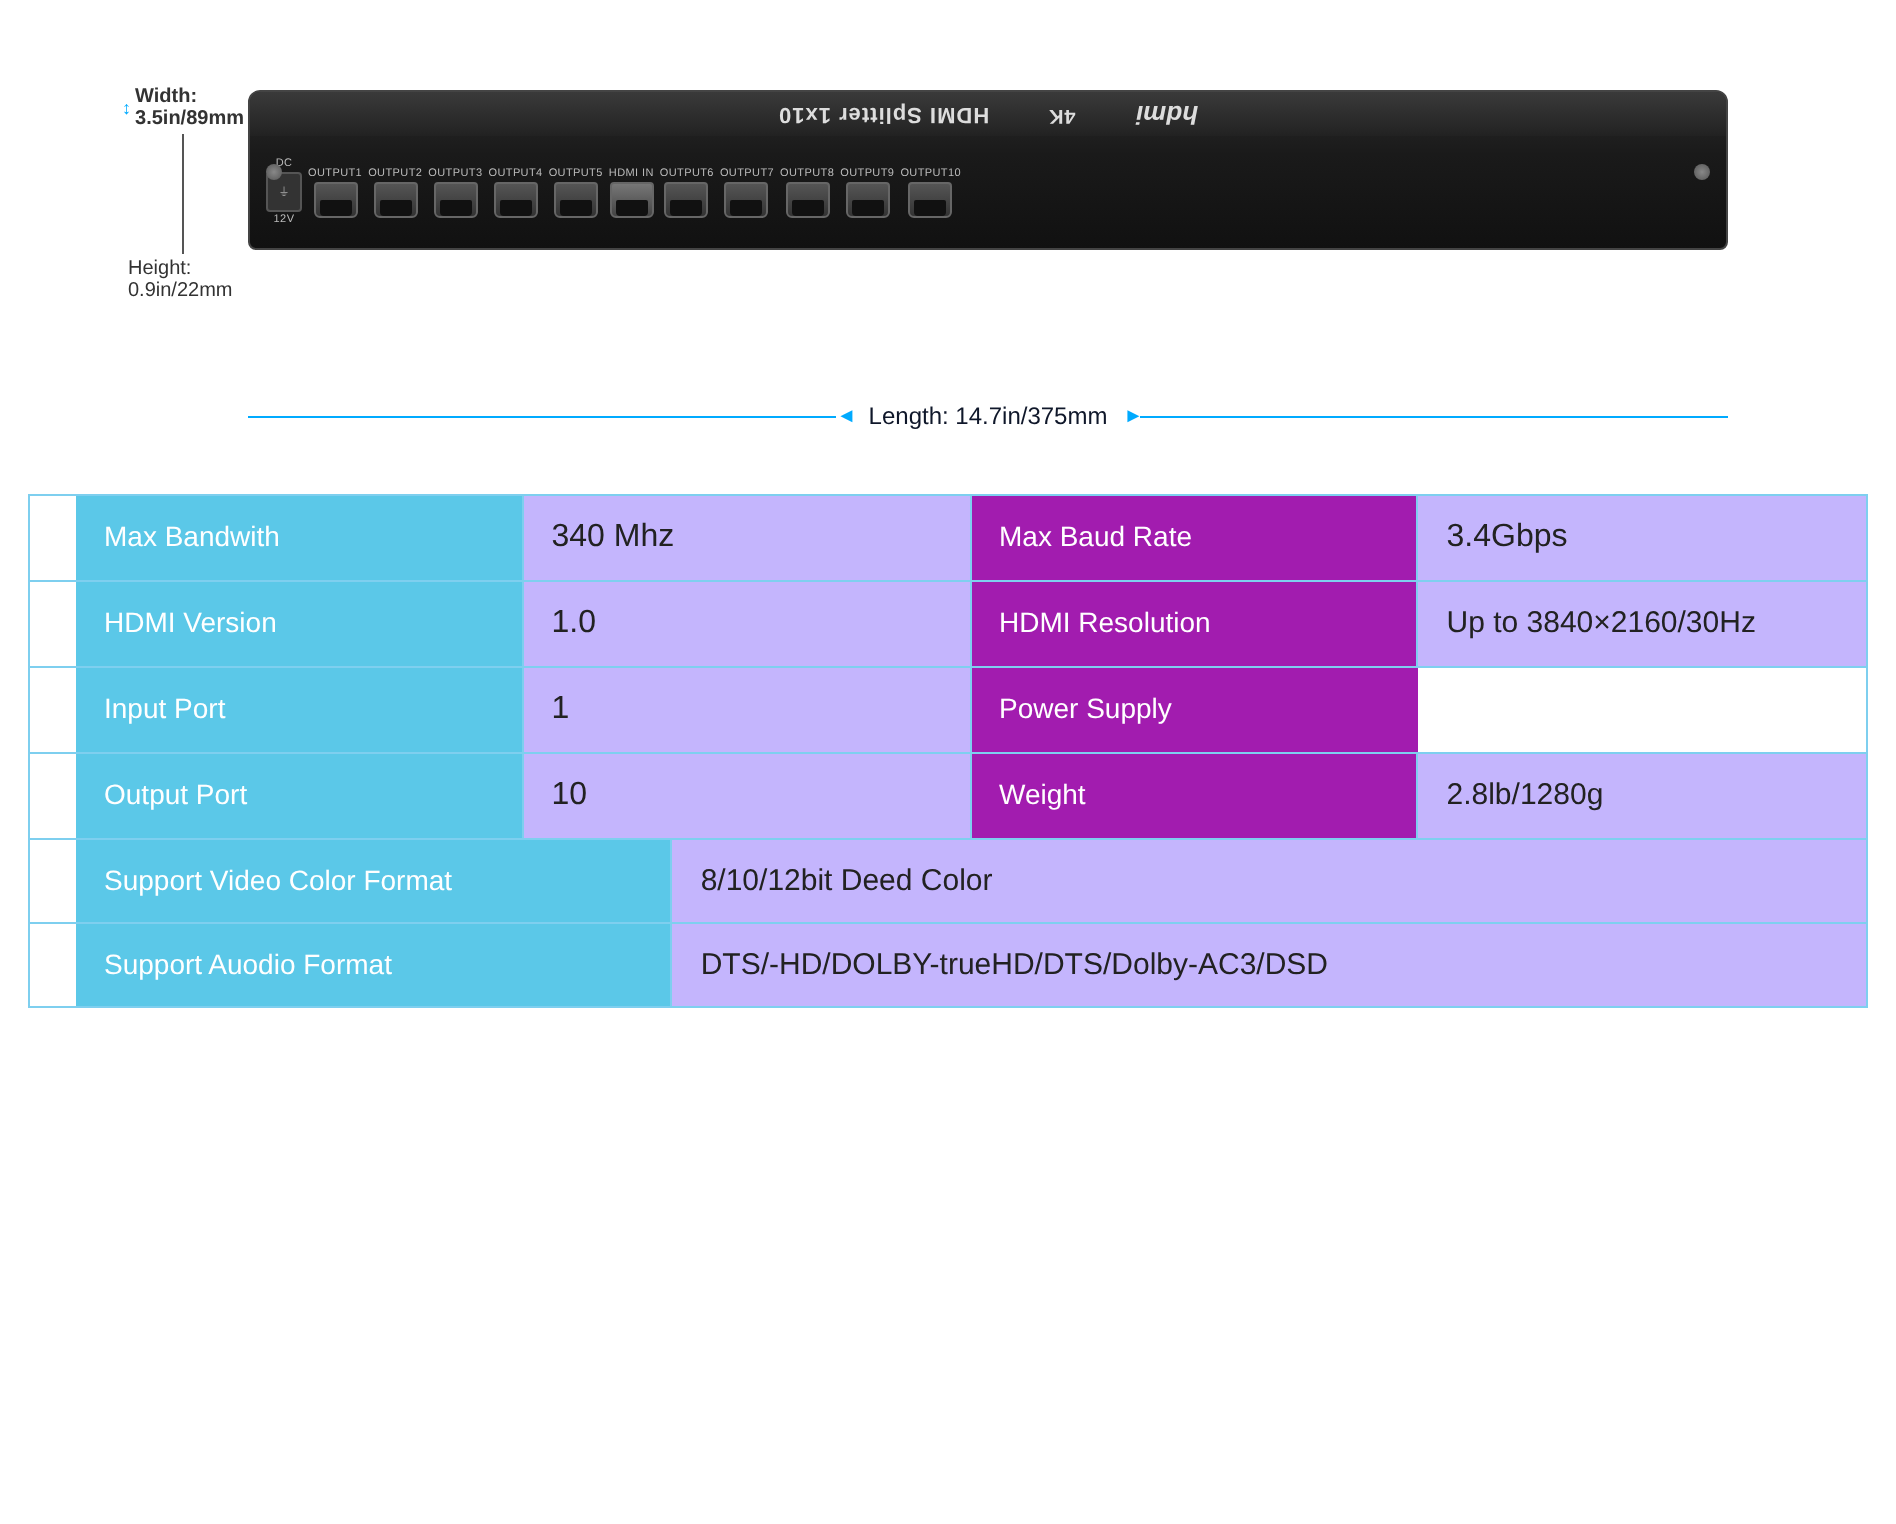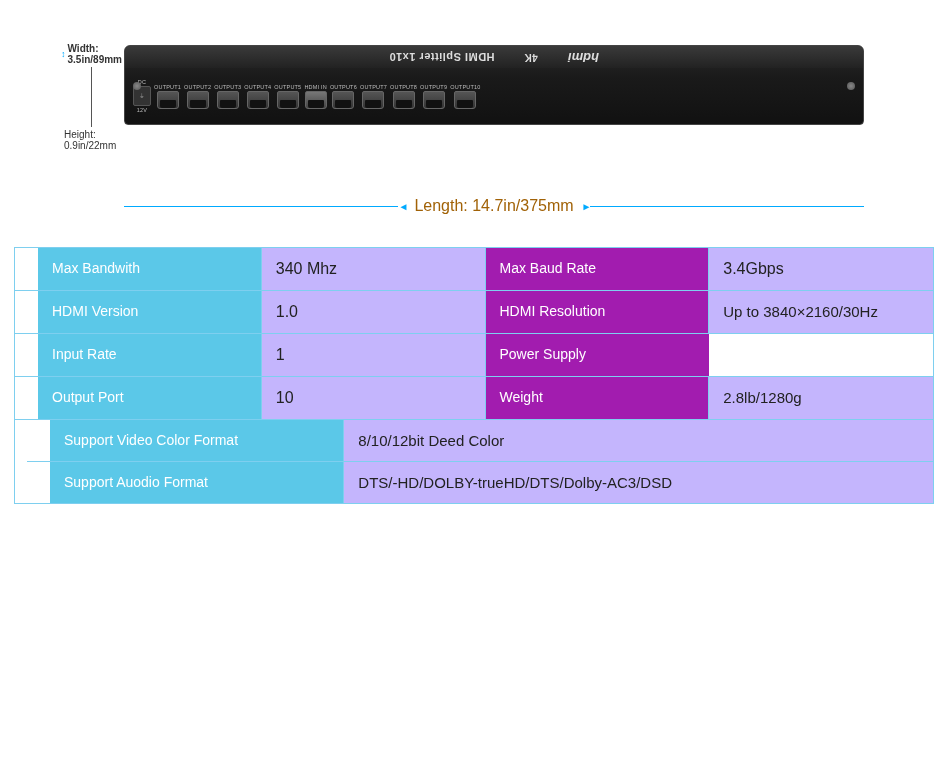--- a/index.html
+++ b/index.html
@@ -164,21 +164,20 @@
       border-bottom: 1px solid #7ecfef;
       padding-left: 23px;
     }
 
     .specs-row-half {
       grid-template-columns: 1fr 1fr 1fr 1fr;
     }
 
     .specs-row-full {
       grid-template-columns: 1fr 2fr;
-      margin-left: 12px;
     }
 
     .specs-cell {
       padding: 12px 14px;
       font-size: 14px;
       border-right: 1px solid #7ecfef;
     }
 
     .specs-cell:last-child {
       border-right: none;
@@ -299,21 +298,21 @@
           <div class="port-group">
             <span class="port-label">OUTPUT10</span>
             <div class="port-hdmi"></div>
           </div>
         </div>
       </div>
 
       <div style="position:absolute;left:60px;bottom:0;width:740px;display:flex;align-items:center;">
         <div style="height:1px;background:#00aaff;flex:1;"></div>
         <span style="width:8px;color:#00aaff;font-size:10px;text-align:center;">◄</span>
-        <span style="font-size:16px;color:#a16207;padding:0 8px;white-space:nowrap;">Length: 14.7in/375mm</span>
+        <span style="font-size:12px;color:#0f172a;padding:0 8px;white-space:nowrap;">Length: 14.7in/375mm</span>
         <span style="width:8px;color:#00aaff;font-size:10px;text-align:center;">►</span>
         <div style="height:1px;background:#00aaff;flex:1;"></div>
       </div>
 
     </div>
   </div>
 
   <div class="specs-table">
 
     <div class="specs-row specs-row-half">
@@ -324,21 +323,21 @@
     </div>
 
     <div class="specs-row specs-row-half">
       <div class="specs-cell cell-header">HDMI Version</div>
       <div class="specs-cell cell-value cell-value-lg">1.0</div>
       <div class="specs-cell cell-header">HDMI Resolution</div>
       <div class="specs-cell cell-value">Up to 3840×2160/30Hz</div>
     </div>
 
     <div class="specs-row specs-row-half">
-      <div class="specs-cell cell-header">Input Rate</div>
+      <div class="specs-cell cell-header">Input Port</div>
       <div class="specs-cell cell-value cell-value-lg">1</div>
       <div class="specs-cell cell-header">Power Supply</div>
     </div>
 
     <div class="specs-row specs-row-half">
       <div class="specs-cell cell-header">Output Port</div>
       <div class="specs-cell cell-value cell-value-lg">10</div>
       <div class="specs-cell cell-header">Weight</div>
       <div class="specs-cell cell-value">2.8lb/1280g</div>
     </div>

